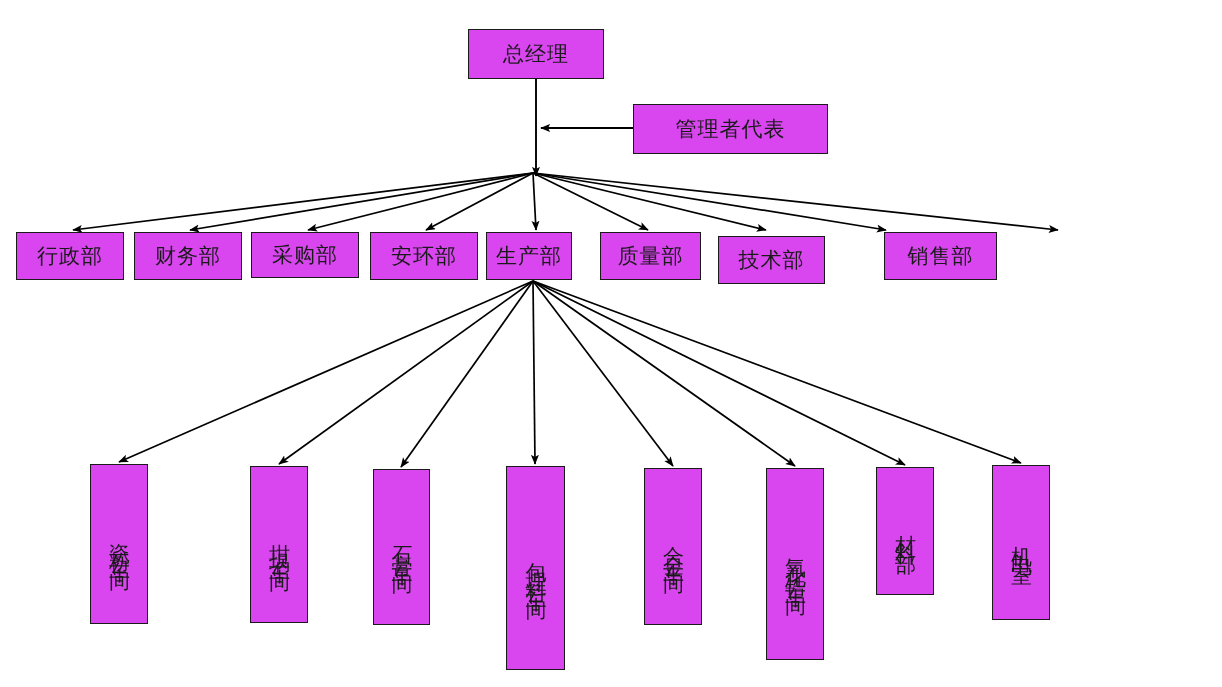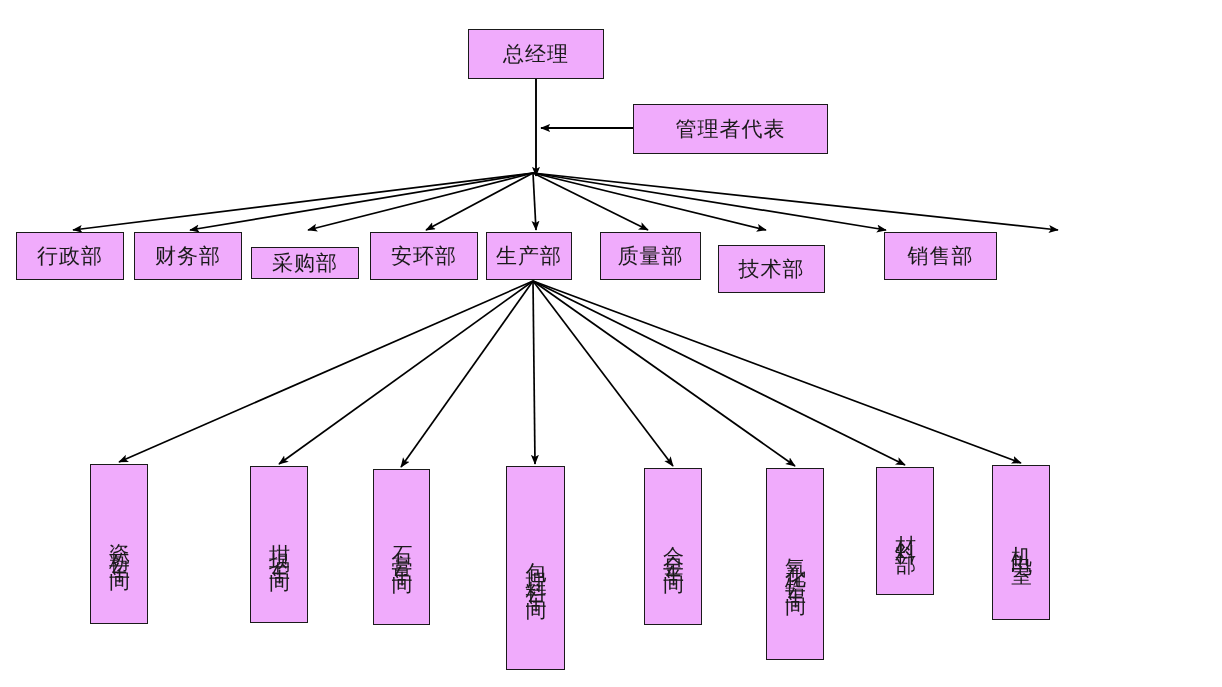--- a/index.html
+++ b/index.html
@@ -23,21 +23,21 @@
     position: absolute;
     left: 0;
     top: 0;
     width: 1222px;
     height: 687px;
   }
   .node {
     position: absolute;
     box-sizing: border-box;
     border: 1.6px solid #1a1a1a;
-    background: #f0abfc;
+    background: #d946ef;
     display: flex;
     align-items: center;
     justify-content: center;
     color: #1a1a1a;
     line-height: 1.0;
   }
   .node-label {
     display: block;
     text-align: center;
     white-space: nowrap;
@@ -115,33 +115,33 @@
   <div class="node horiz" style="left:633px;top:104px;width:195px;height:50px;">
     <span class="node-label">管理者代表</span>
   </div>
 
   <div class="node horiz" style="left:16px;top:232px;width:108px;height:48px;">
     <span class="node-label">行政部</span>
   </div>
   <div class="node horiz" style="left:134px;top:232px;width:108px;height:48px;">
     <span class="node-label">财务部</span>
   </div>
-  <div class="node horiz" style="left:251px;top:232px;width:108px;height:32px;margin-top:15px;">
+  <div class="node horiz" style="left:251px;top:232px;width:108px;height:46px;">
     <span class="node-label">采购部</span>
   </div>
   <div class="node horiz" style="left:370px;top:232px;width:108px;height:48px;">
     <span class="node-label">安环部</span>
   </div>
   <div class="node horiz" style="left:486px;top:232px;width:86px;height:48px;">
     <span class="node-label">生产部</span>
   </div>
   <div class="node horiz" style="left:600px;top:232px;width:101px;height:48px;">
     <span class="node-label">质量部</span>
   </div>
-  <div class="node horiz" style="left:718px;top:245px;width:107px;height:48px;">
+  <div class="node horiz" style="left:718px;top:236px;width:107px;height:48px;">
     <span class="node-label">技术部</span>
   </div>
   <div class="node horiz" style="left:884px;top:232px;width:113px;height:48px;">
     <span class="node-label">销售部</span>
   </div>
 
   <div class="node vert" style="left:90px;top:464px;width:58px;height:160px;">
     <span class="node-label">瓷粉车间</span>
   </div>
   <div class="node vert" style="left:250px;top:466px;width:58px;height:157px;">

